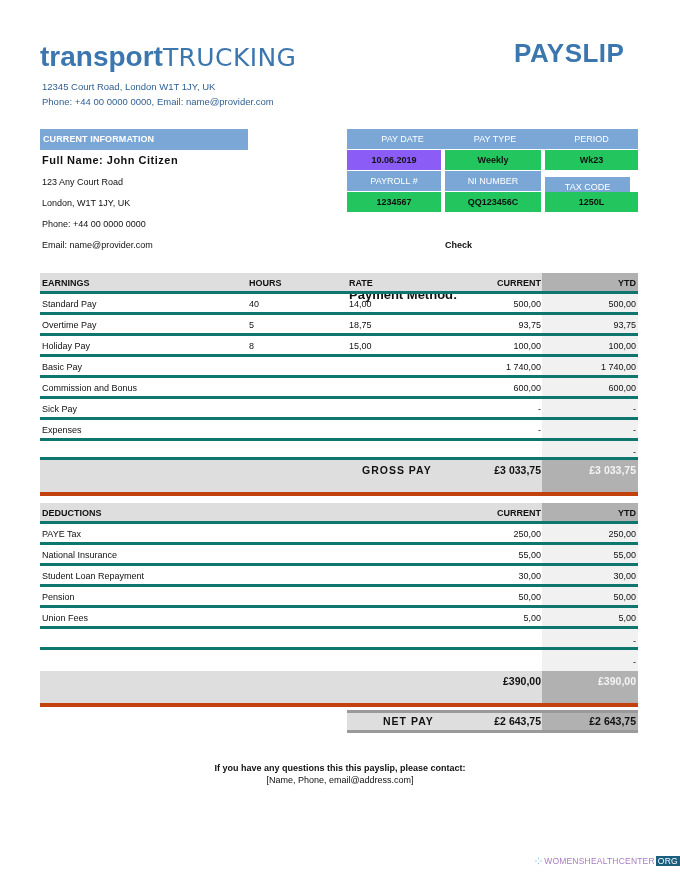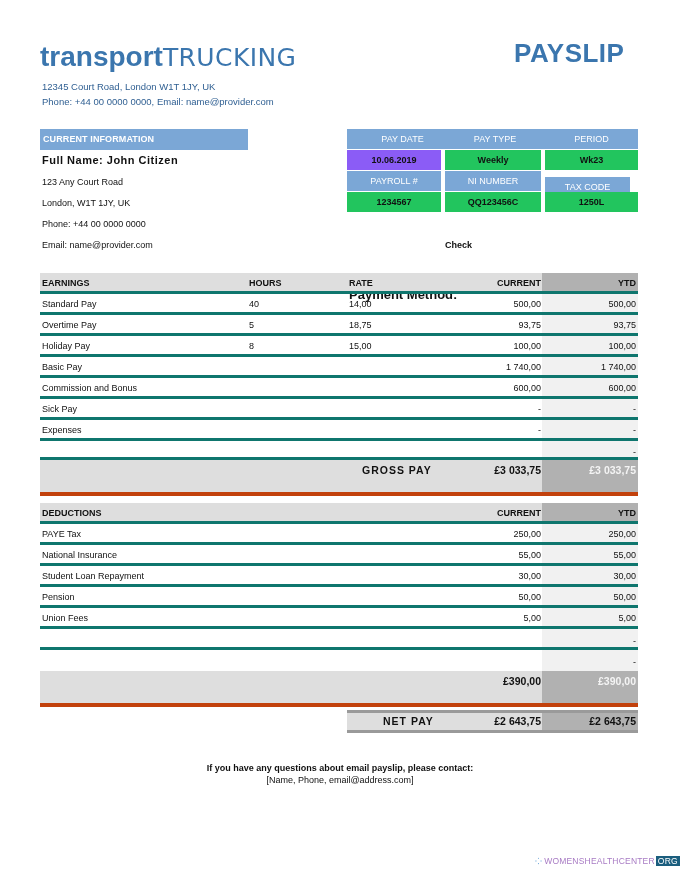--- a/index.html
+++ b/index.html
@@ -207,16 +207,16 @@
   </div>
 </div>
 
 <div class="abs net">
   <div class="ytdbg"></div>
   <span class="c" style="left:36px;letter-spacing:1px">NET PAY</span>
   <span class="c r" style="right:97px">£2 643,75</span>
   <span class="c r" style="right:2px">£2 643,75</span>
 </div>
 
-<div class="abs contact q">If you have any questions about email payslip, please contact:</div>
+<div class="abs contact q">If you have any questions this this payslip, please contact:</div>
 <div class="abs contact d">[Name, Phone, email@address.com]</div>
 
 <div class="abs wm"><span class="dots">⁘</span><span>WOMENSHEALTHCENTER</span><span class="org">ORG</span></div>
 
 </body></html>

